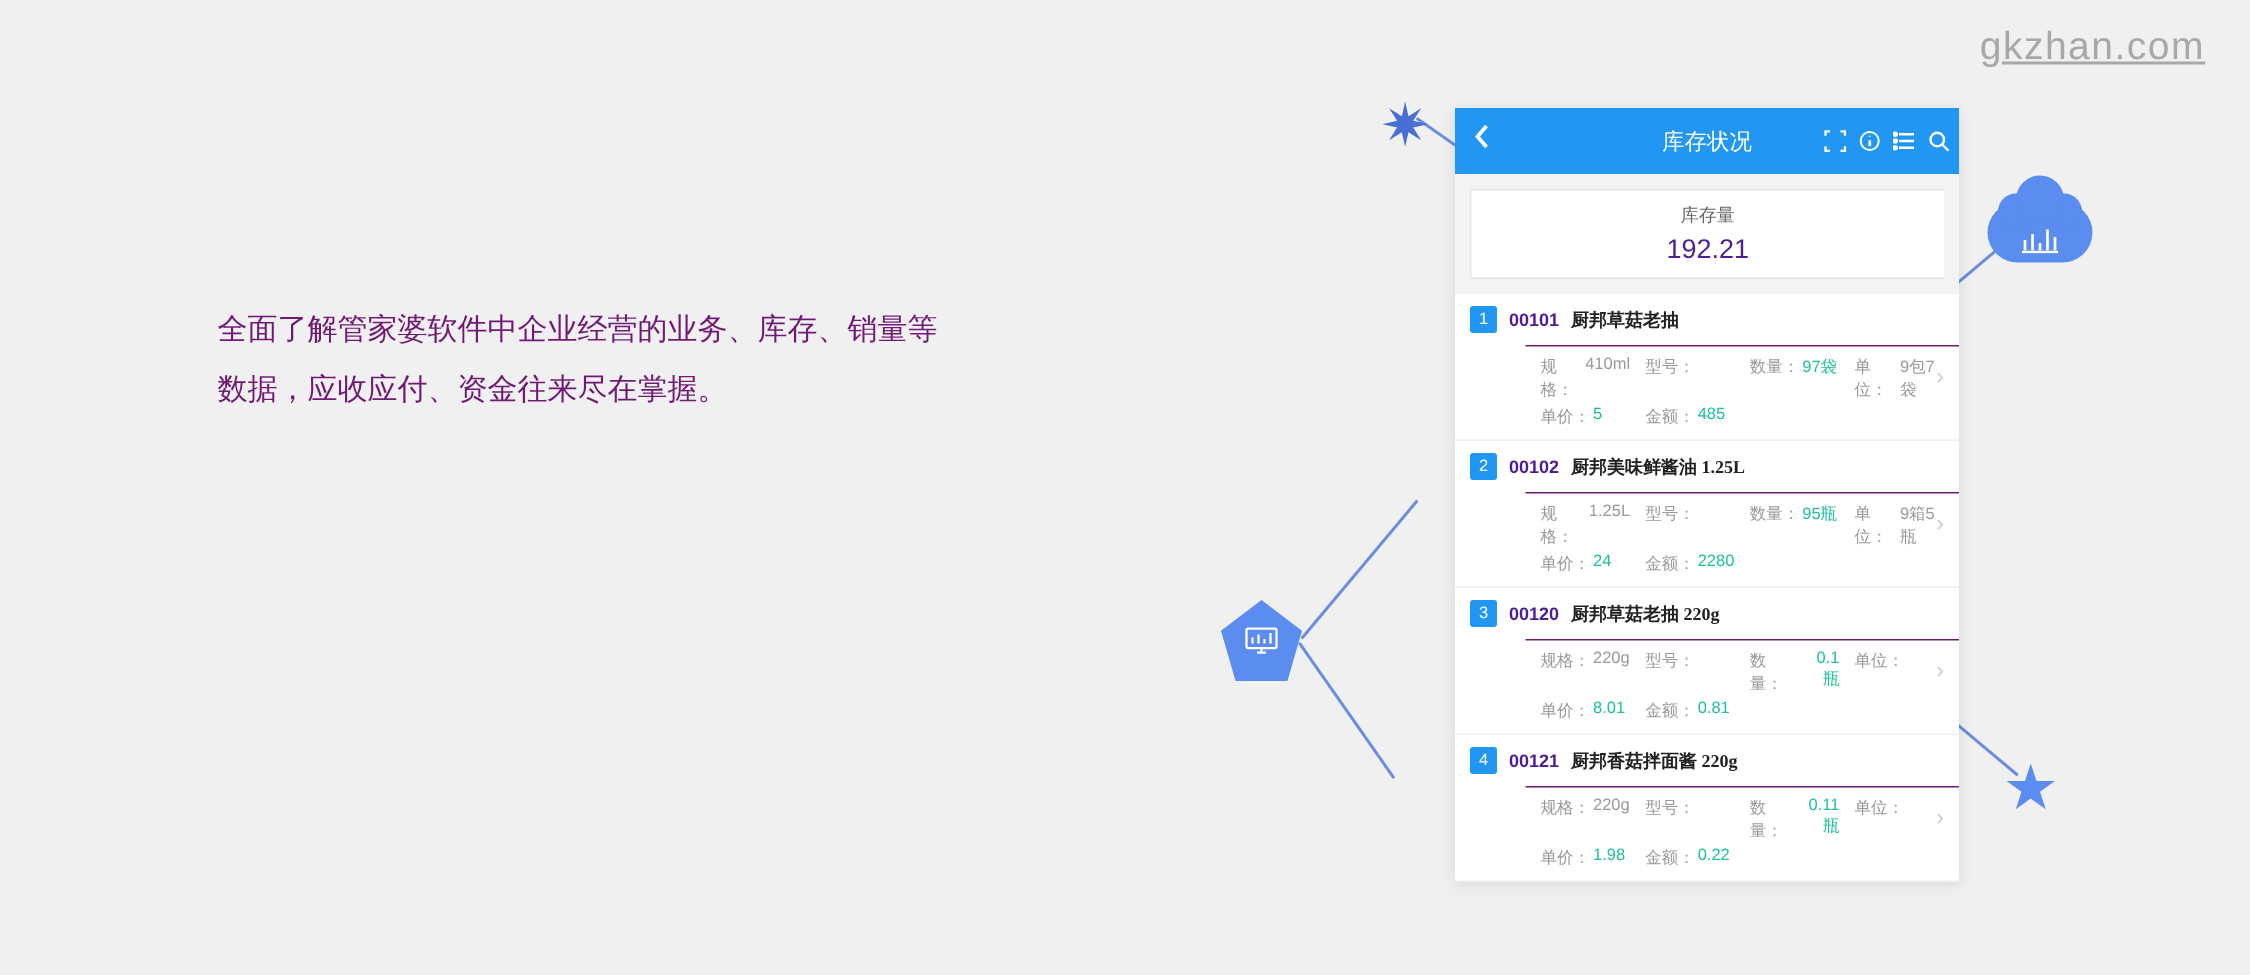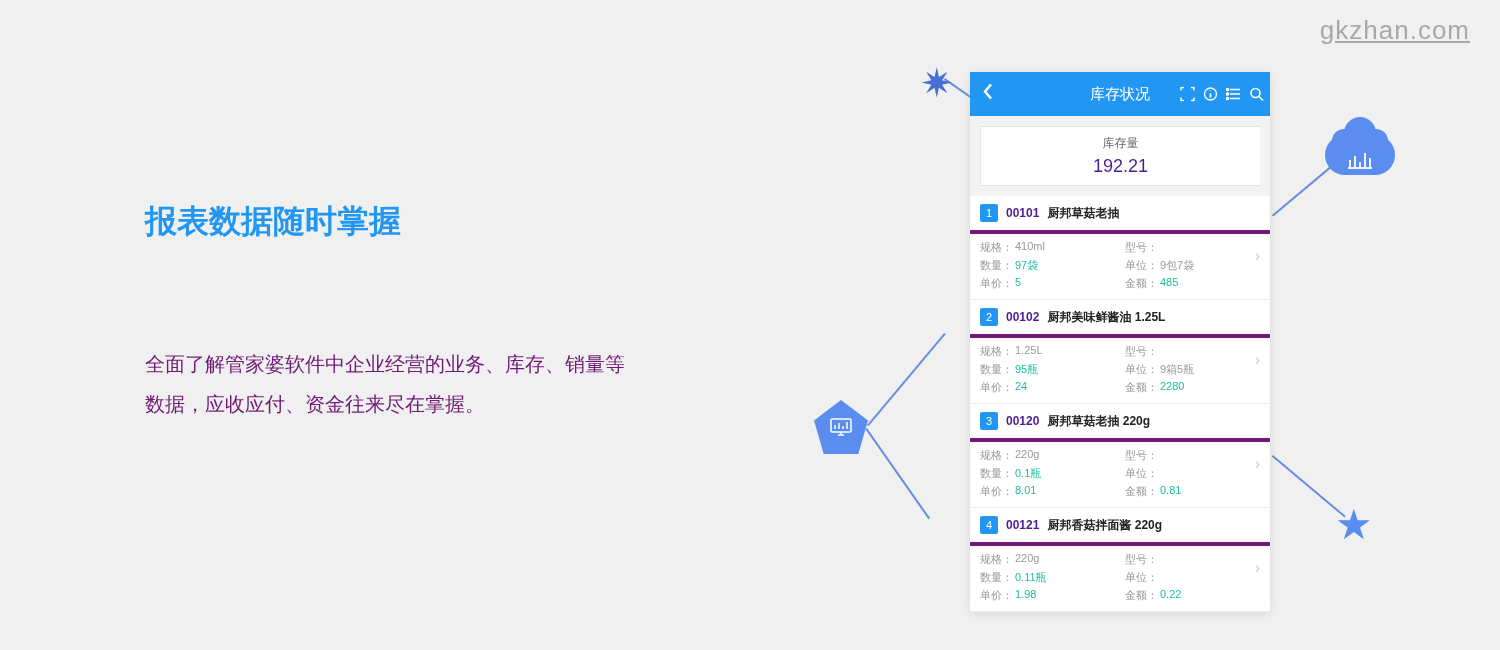--- a/index.html
+++ b/index.html
@@ -35,21 +35,21 @@
     }
     .left-panel p {
       color: #701a75;
       font-size: 20px;
       line-height: 2;
     }
     .phone {
       position: absolute;
       left: 970px;
       top: 72px;
-      width: 300px;
+      width: 336px;
       background: #fff;
       box-shadow: 0 2px 10px rgba(0,0,0,0.1);
     }
     .phone-header {
       background: #2196f3;
       height: 44px;
       display: flex;
       align-items: center;
       justify-content: center;
       position: relative;
@@ -125,29 +125,31 @@
     }
     .item-code {
       font-size: 12px;
       font-weight: bold;
       color: #4c1d95;
     }
     .item-name {
       font-size: 12px;
       font-weight: bold;
       color: #222;
+      font-family: Liberation Serif, serif;
     }
     .item-details {
       padding: 6px 10px 8px;
       display: grid;
-      grid-template-columns: 1fr 1fr;
+      grid-template-columns: 1fr 1fr 1fr 1fr;
       gap: 3px 10px;
       font-size: 11px;
       color: #999;
-      border-top: 4px solid #701a75;
+      border-top: 1px solid #701a75;
+      margin-left: 47px;
     }
     .item-details .val-blue { color: #1dbf9f; text-align: right; }
     .item-chevron {
       position: absolute;
       right: 10px;
       top: 58%;
       transform: translateY(-50%);
       color: #ccc;
       font-size: 16px;
     }
@@ -227,21 +229,20 @@
     .l3 { left: 867px; top: 428px; width: 110px; transform: rotate(55deg); }
     .l4 { left: 1272px; top: 215px; width: 85px; transform: rotate(-40deg); }
     .l5 { left: 1273px; top: 455px; width: 95px; transform: rotate(40deg); }
   </style>
 </head>
 <body>
 
 <div class="watermark">gkzhan.com</div>
 
 <div class="left-panel">
-  <h1>报表数据随时掌握</h1>
   <p>全面了解管家婆软件中企业经营的业务、库存、销量等数据，应收应付、资金往来尽在掌握。</p>
 </div>
 
 <div class="line l1"></div>
 <div class="line l2"></div>
 <div class="line l3"></div>
 <div class="line l4"></div>
 <div class="line l5"></div>
 
 <div class="burst">✷</div>

